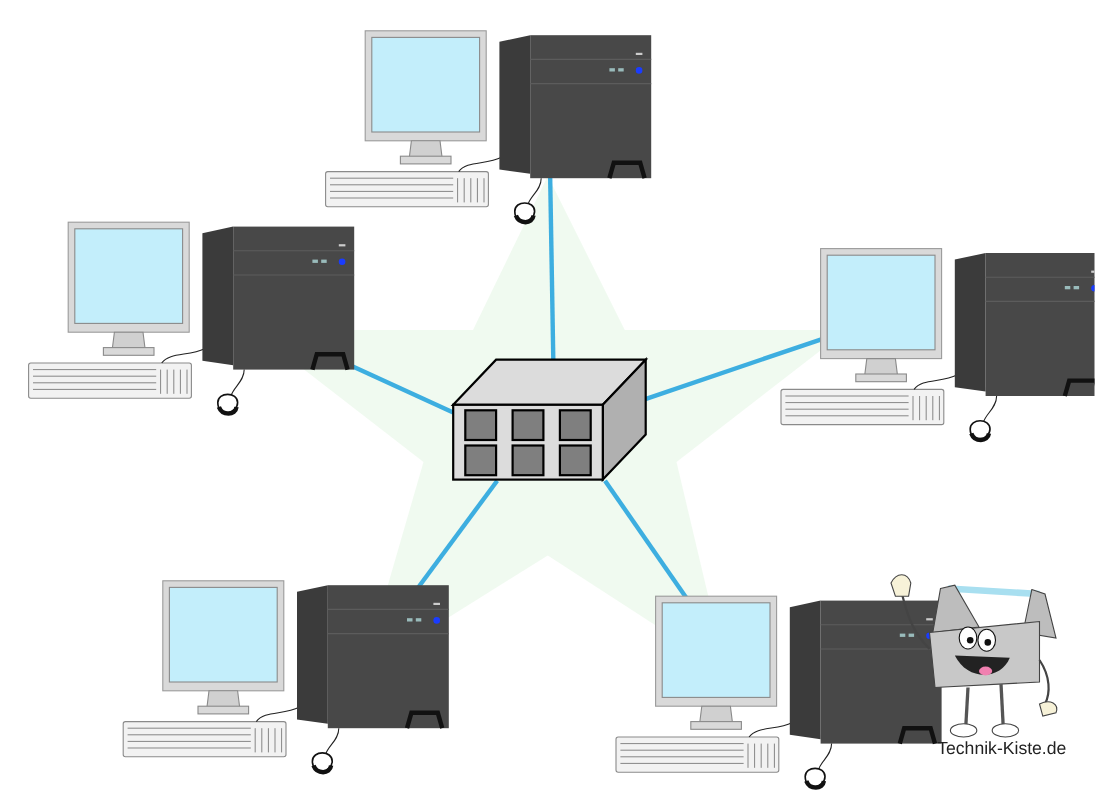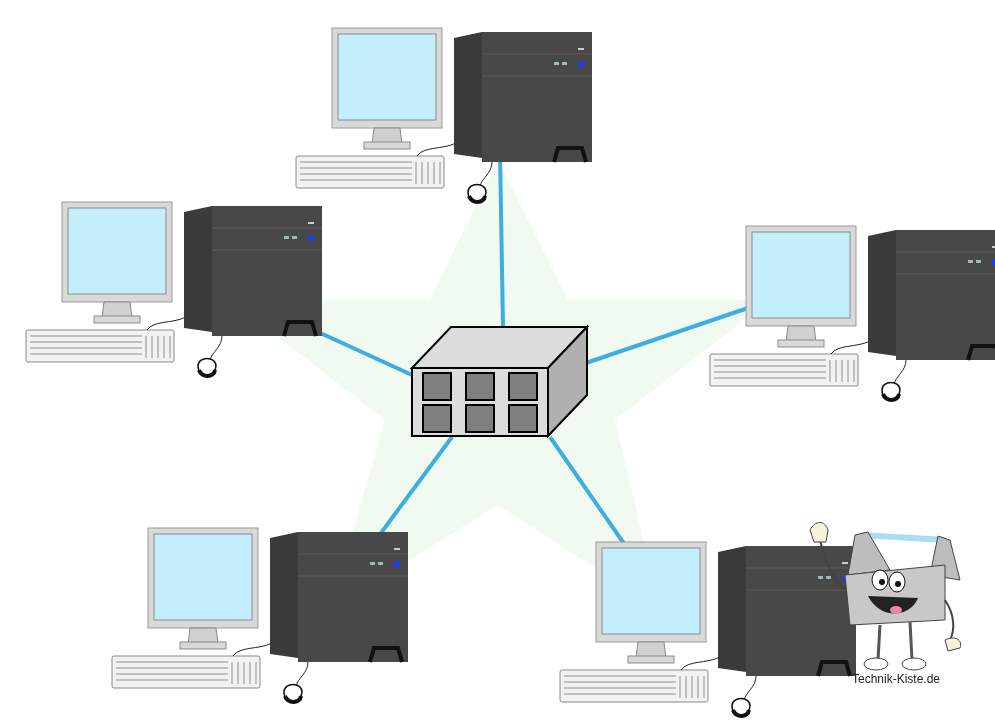--- a/index.html
+++ b/index.html
@@ -1,18 +1,18 @@
 <!DOCTYPE html>
 <html><head>
 <meta charset="utf-8">
 <style>
   html,body{margin:0;padding:0;background:#ffffff;}
   body{width:995px;height:720px;position:relative;overflow:hidden;font-family:"Liberation Sans",sans-serif;}
   svg#diagram{position:absolute;left:0;top:0;}
-  .watermark{position:absolute;left:852px;top:672px;font-size:12px;color:#222;font-family:"Liberation Sans",sans-serif;}
+  .watermark{position:absolute;left:852px;top:672px;font-size:16px;color:#222;font-family:"Liberation Sans",sans-serif;}
 </style>
 </head>
 <body>
 
 <svg id="diagram" width="995" height="720" viewBox="0 0 995 720" xmlns="http://www.w3.org/2000/svg">
   <defs>
     <g id="pc">
 
       <rect x="0" y="0" width="110" height="100" fill="#d9d9d9" stroke="#9a9a9a" stroke-width="1"></rect>
       <rect x="6" y="6" width="98" height="86" fill="#c3eefb" stroke="#8a8a8a" stroke-width="1"></rect>

